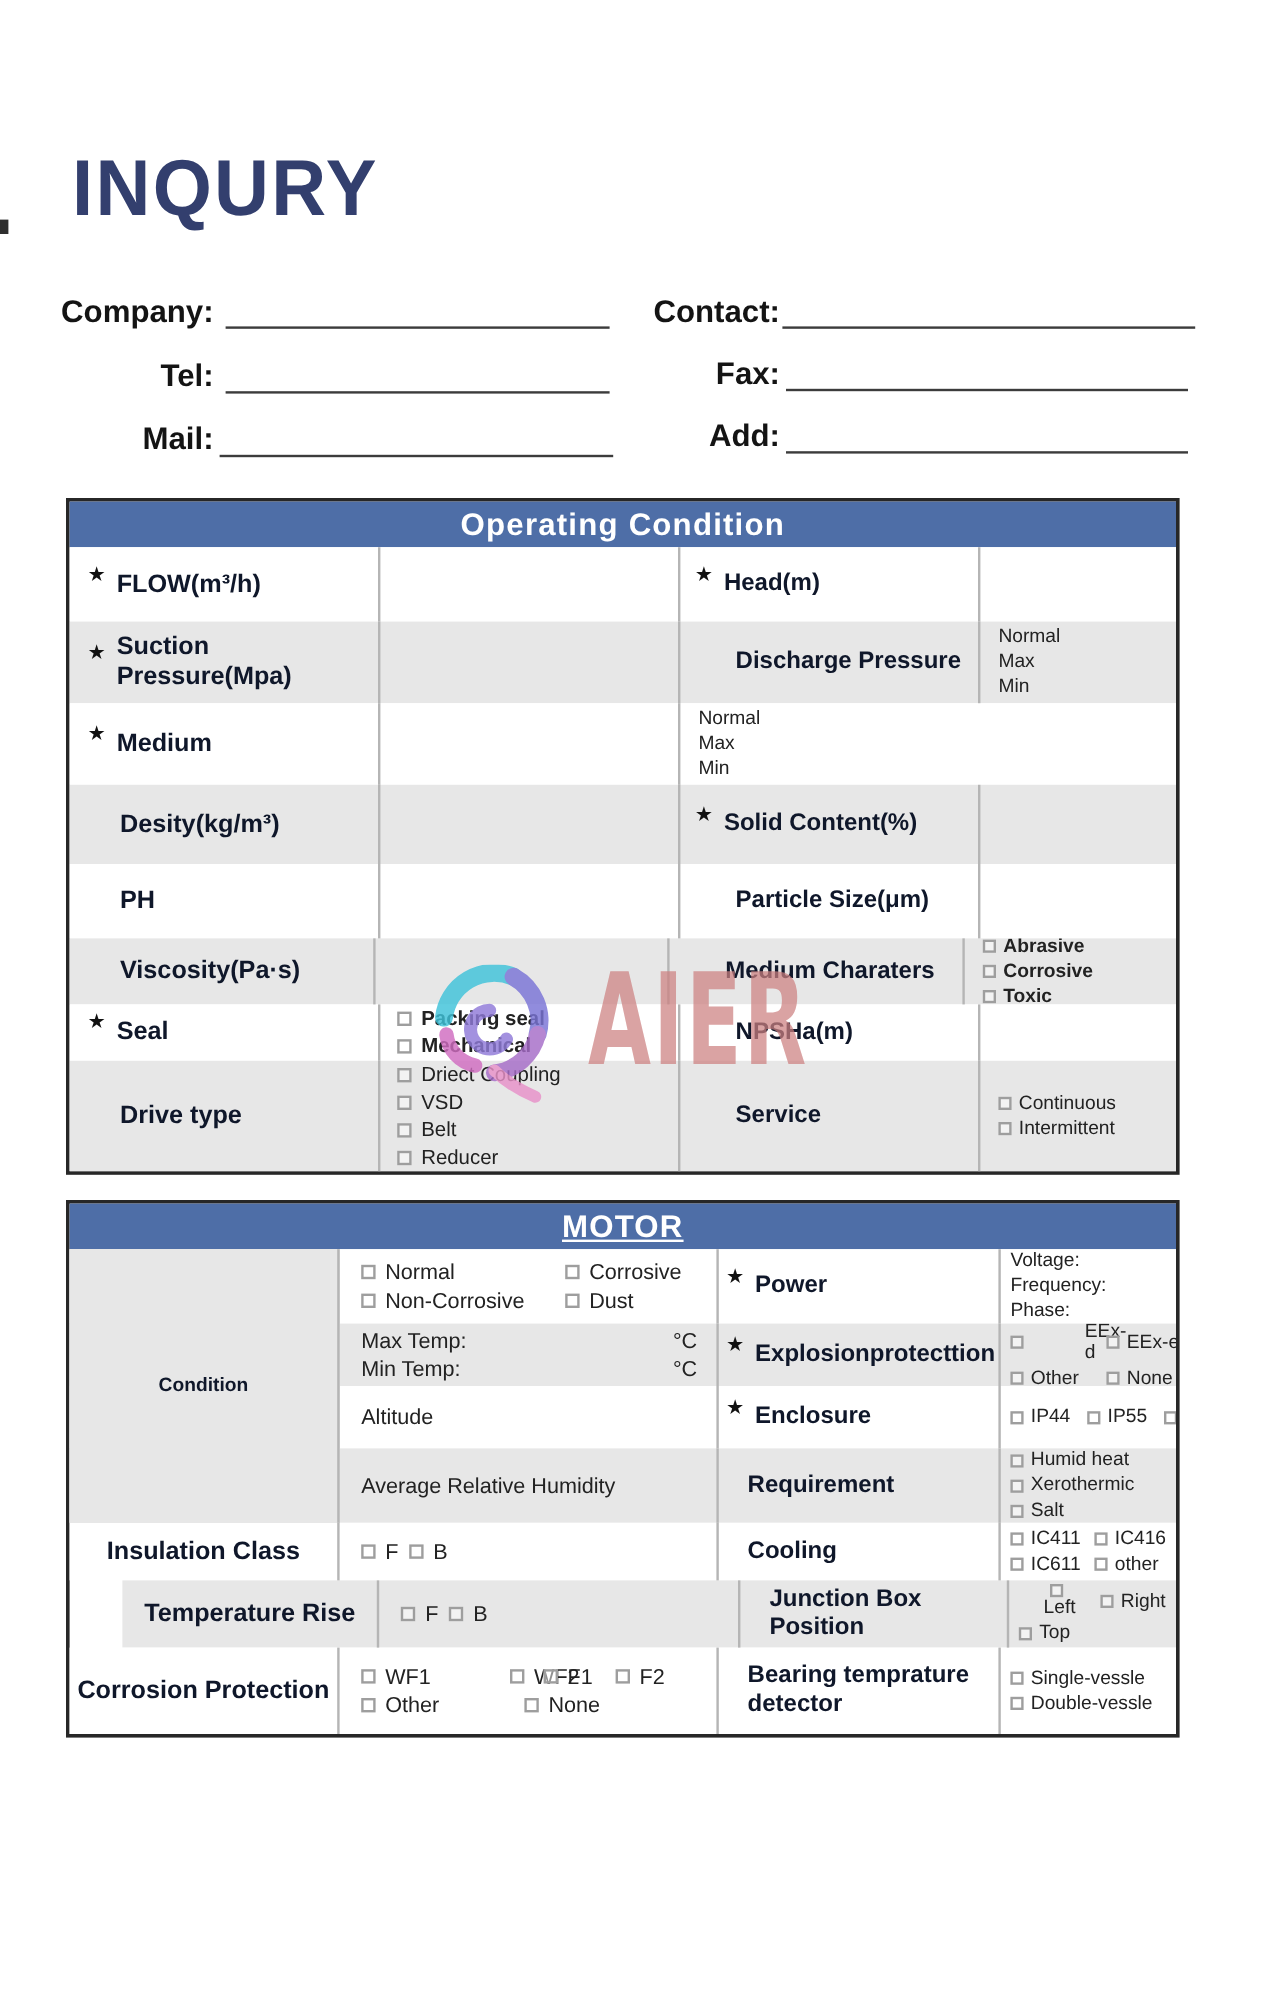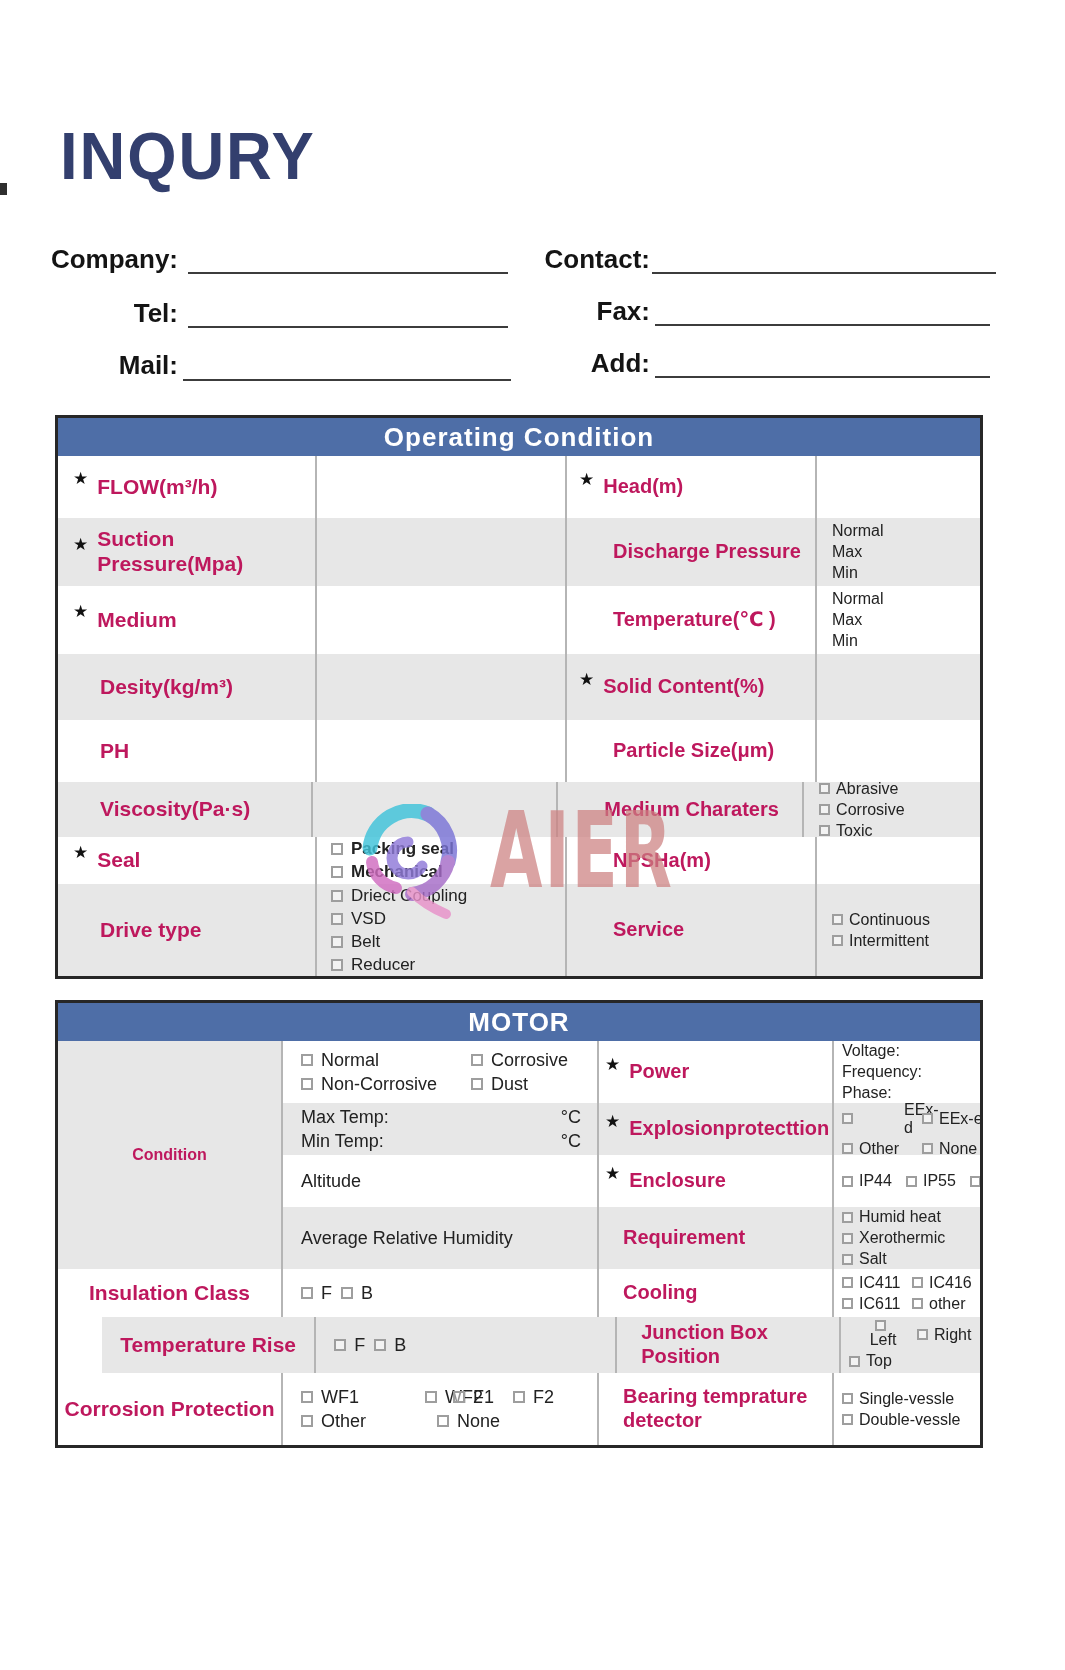--- a/index.html
+++ b/index.html
@@ -29,21 +29,21 @@
   .trow{display:flex;background:#ffffff;}
   .trow.alt{background:#e7e7e7;}
   .cell{
     position:relative;display:flex;flex-direction:column;justify-content:center;
     border-right:2px solid #b5b5b5;box-sizing:border-box;overflow:hidden;
   }
   .cell.last{border-right:none;}
   .cell.merged{background:#e7e7e7;}
   .label-line{display:flex;align-items:center;}
   .star{font-size:17px;color:#111;margin-right:9px;transform:translateY(-8px);flex:none;}
-  .label{font-size:20px;font-weight:600;color:#be185d;line-height:1.18;}
+  .label{font-size:20px;font-weight:600;color:#0f172a;line-height:1.18;}
   .oc .c1 .label{font-size:21px;}
   .oc .c1 .label-line{padding-left:42px;}
   .oc .c1 .label-line.has-star{padding-left:15px;}
   .oc .c3 .label-line{padding-left:46px;}
   .oc .c3 .label-line.has-star{padding-left:12px;}
   .m .c1{align-items:center;text-align:center;}
   .m .c1 .label{font-size:21px;}
   .m .c3 .label-line{padding-left:24px;padding-right:8px;}
   .m .c3 .label-line.has-star{padding-left:6px;}
   .lines{display:flex;flex-direction:column;}
@@ -148,25 +148,20 @@
         </div>
       </div>
       <div class="trow" data-interactable="false" style="height: 68px;">
         <div class="cell c1" data-interactable="false" style="width: 259px;">
           <div class="label-line has-star">
             <span class="star" data-interactable="false">★</span>
             <span class="label" data-interactable="false">Medium</span>
           </div>
         </div>
         <div class="cell c2" data-interactable="true" style="width: 250px;"></div>
-        <div class="cell c3" data-interactable="false" style="width: 250px;">
-          <div class="label-line">
-            <span class="label" data-interactable="false">Temperature(℃ )</span>
-          </div>
-        </div>
         <div class="cell c4 last" data-interactable="true" style="width: 163px;">
           <div class="lines">
             <div class="line">
               <span class="item" data-interactable="false">
                 <span class="t" data-interactable="false">Normal</span>
               </span>
             </div>
             <div class="line">
               <span class="item" data-interactable="false">
                 <span class="t" data-interactable="false">Max</span>
@@ -214,21 +209,21 @@
           <div class="label-line">
             <span class="label" data-interactable="false">Viscosity(Pa·s)</span>
           </div>
         </div>
         <div class="cell c2" data-interactable="true" style="width: 250px;"></div>
         <div class="cell c3" data-interactable="false" style="width: 250px;">
           <div class="label-line">
             <span class="label" data-interactable="false">Medium Charaters</span>
           </div>
         </div>
-        <div class="cell c4 last" data-interactable="false" style="width: 179px;">
+        <div class="cell c4 last" data-interactable="false" style="width: 179px; font-weight: bold;">
           <div class="lines">
             <div class="line">
               <span class="item" data-interactable="false">
                 <span class="cb" data-interactable="true"></span>
                 <span class="t" data-interactable="false">Abrasive</span>
               </span>
             </div>
             <div class="line">
               <span class="item" data-interactable="false">
                 <span class="cb" data-interactable="true"></span>
@@ -327,21 +322,21 @@
                 <span class="t" data-interactable="false">Intermittent</span>
               </span>
             </div>
           </div>
         </div>
       </div>
     </div>
 </div>
 
 <div class="tbl m" style="left:55px;top:1000px;width:928px" data-interactable="false">
-  <div class="tbl-header" data-interactable="false" style="background: rgb(78, 110, 167);">MOTOR</div>
+  <div class="tbl-header" data-interactable="false" style="background: rgb(78, 110, 167); text-decoration: underline;">MOTOR</div>
   <div class="tbl-body" id="m-body">
       <div class="trow" data-interactable="false" style="height: 62px;">
         <div class="cell c1 merged" data-interactable="false" style="width: 225px;"></div>
         <div class="cell c2" data-interactable="false" style="width: 316px;">
           <div class="lines">
             <div class="line">
               <span class="item" data-interactable="false" style="width: 170px;">
                 <span class="cb" data-interactable="true"></span>
                 <span class="t" data-interactable="false">Normal</span>
               </span>

